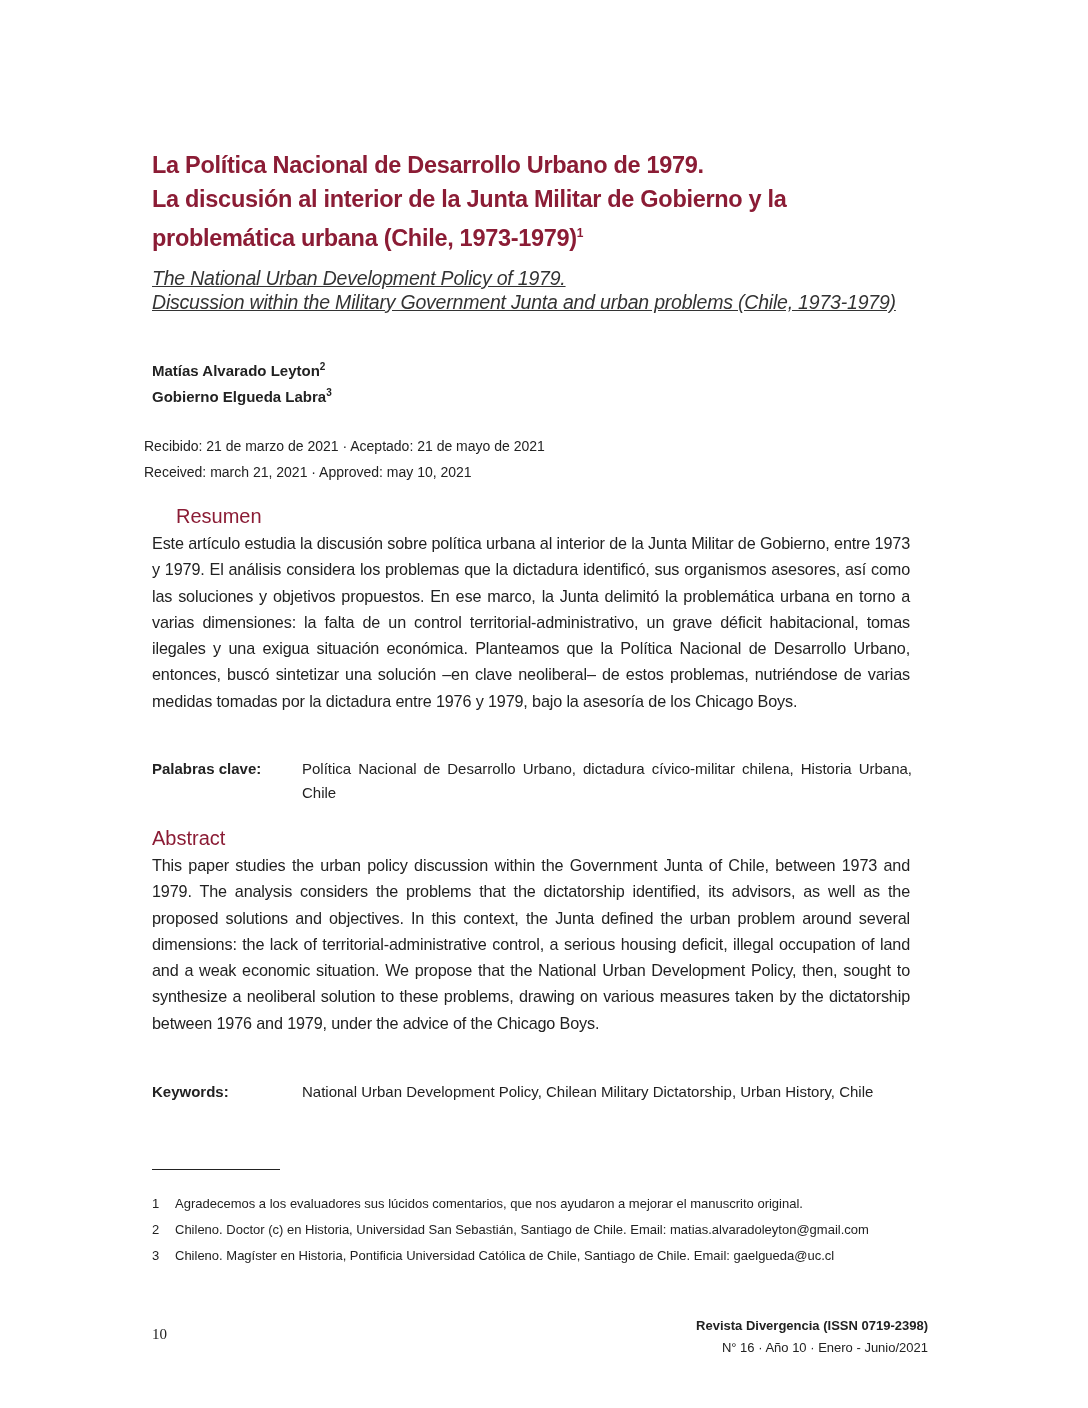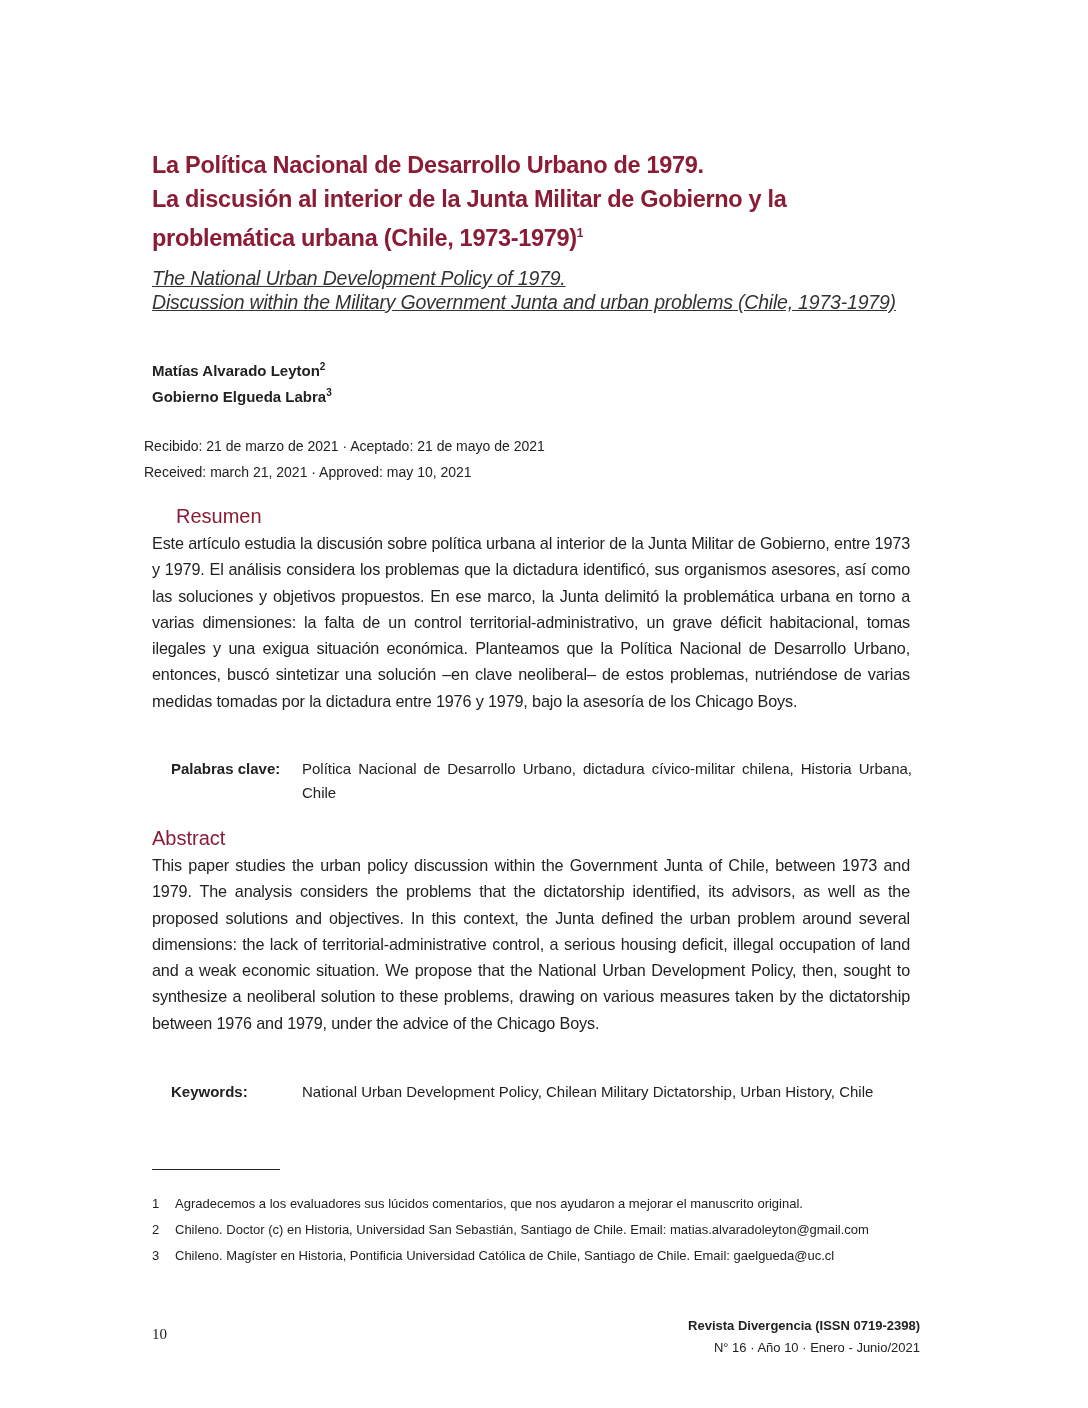--- a/index.html
+++ b/index.html
@@ -17,29 +17,29 @@
   .authors { position: absolute; left: 152px; top: 358px; font-size: 15px;
              line-height: 26px; font-weight: bold; color: #222; }
   .authors sup { font-size: 10px; vertical-align: super; line-height: 0; }
   .dates { position: absolute; left: 144px; top: 433px; font-size: 14px;
            line-height: 26px; color: #222; }
   .section-head { position: absolute; left: 152px; color: #8b1c35; font-size: 20px;
                   font-weight: normal; }
   .para { position: absolute; left: 152px; width: 758px; font-size: 16.2px;
           line-height: 26.3px; color: #222; text-align: justify; letter-spacing: -0.15px; }
   .kw { position: absolute; left: 152px; width: 760px; font-size: 15px; line-height: 24px; }
-  .kw .label { position: absolute; left: 0; top: 0; font-weight: bold; margin-left: 19px; }
+  .kw .label { position: absolute; left: 0; top: 0; font-weight: bold; }
   .kw .value { position: absolute; left: 150px; top: 0; width: 610px; text-align: justify; }
   .fn-rule { position: absolute; left: 152px; top: 1169px; width: 128px; height: 1px; background: #222; }
   .footnotes { position: absolute; left: 152px; top: 1191px; width: 780px; font-size: 13px;
                line-height: 26px; color: #222; }
   .fn { display: flex; white-space: nowrap; }
   .fn .num { width: 23px; flex: none; }
   .footer-num { position: absolute; left: 152px; top: 1326px; font-size: 15px; color: #222; font-family: Liberation Serif, serif; }
-  .footer-journal { position: absolute; right: 168px; top: 1315px; text-align: right;
+  .footer-journal { position: absolute; right: 160px; top: 1315px; text-align: right;
                     font-size: 13px; line-height: 22px; color: #222; }
   .footer-journal .jt { font-weight: bold; }
 </style>
 </head>
 <body>
 
 <div class="page">
 
   <div class="title">
     <div>La Política Nacional de Desarrollo Urbano de 1979.</div>

